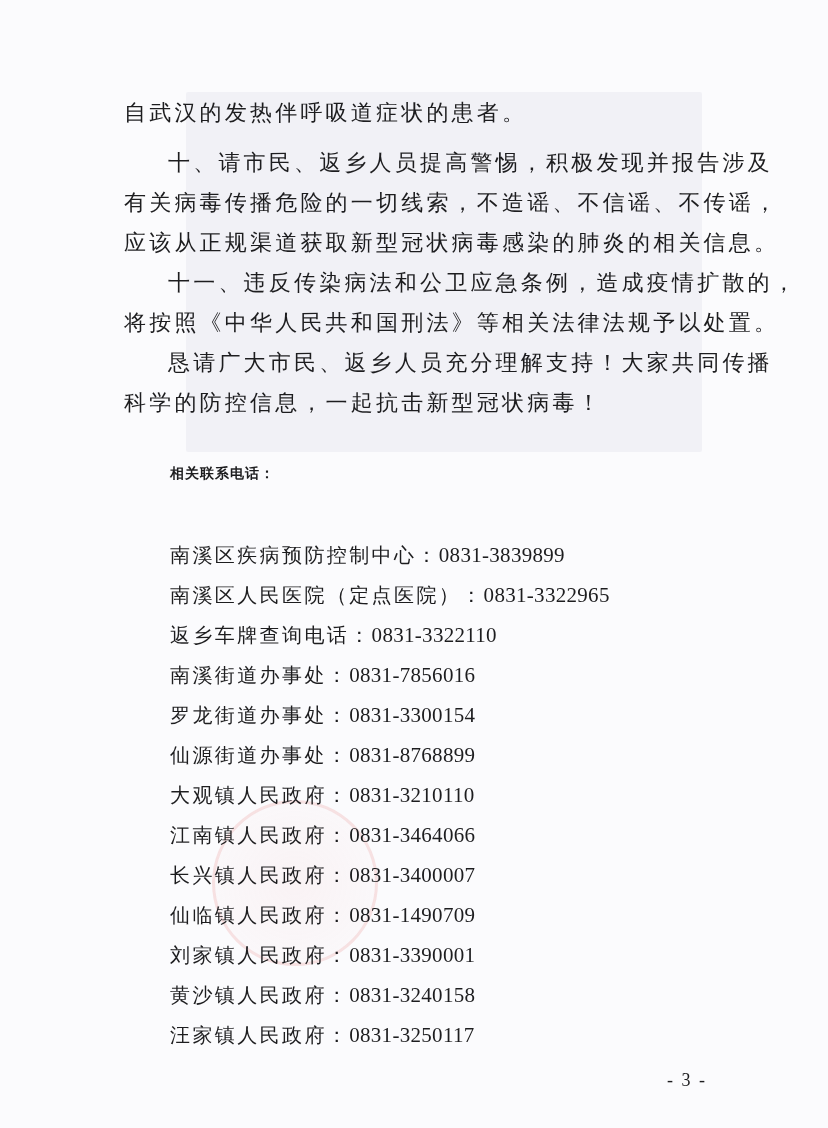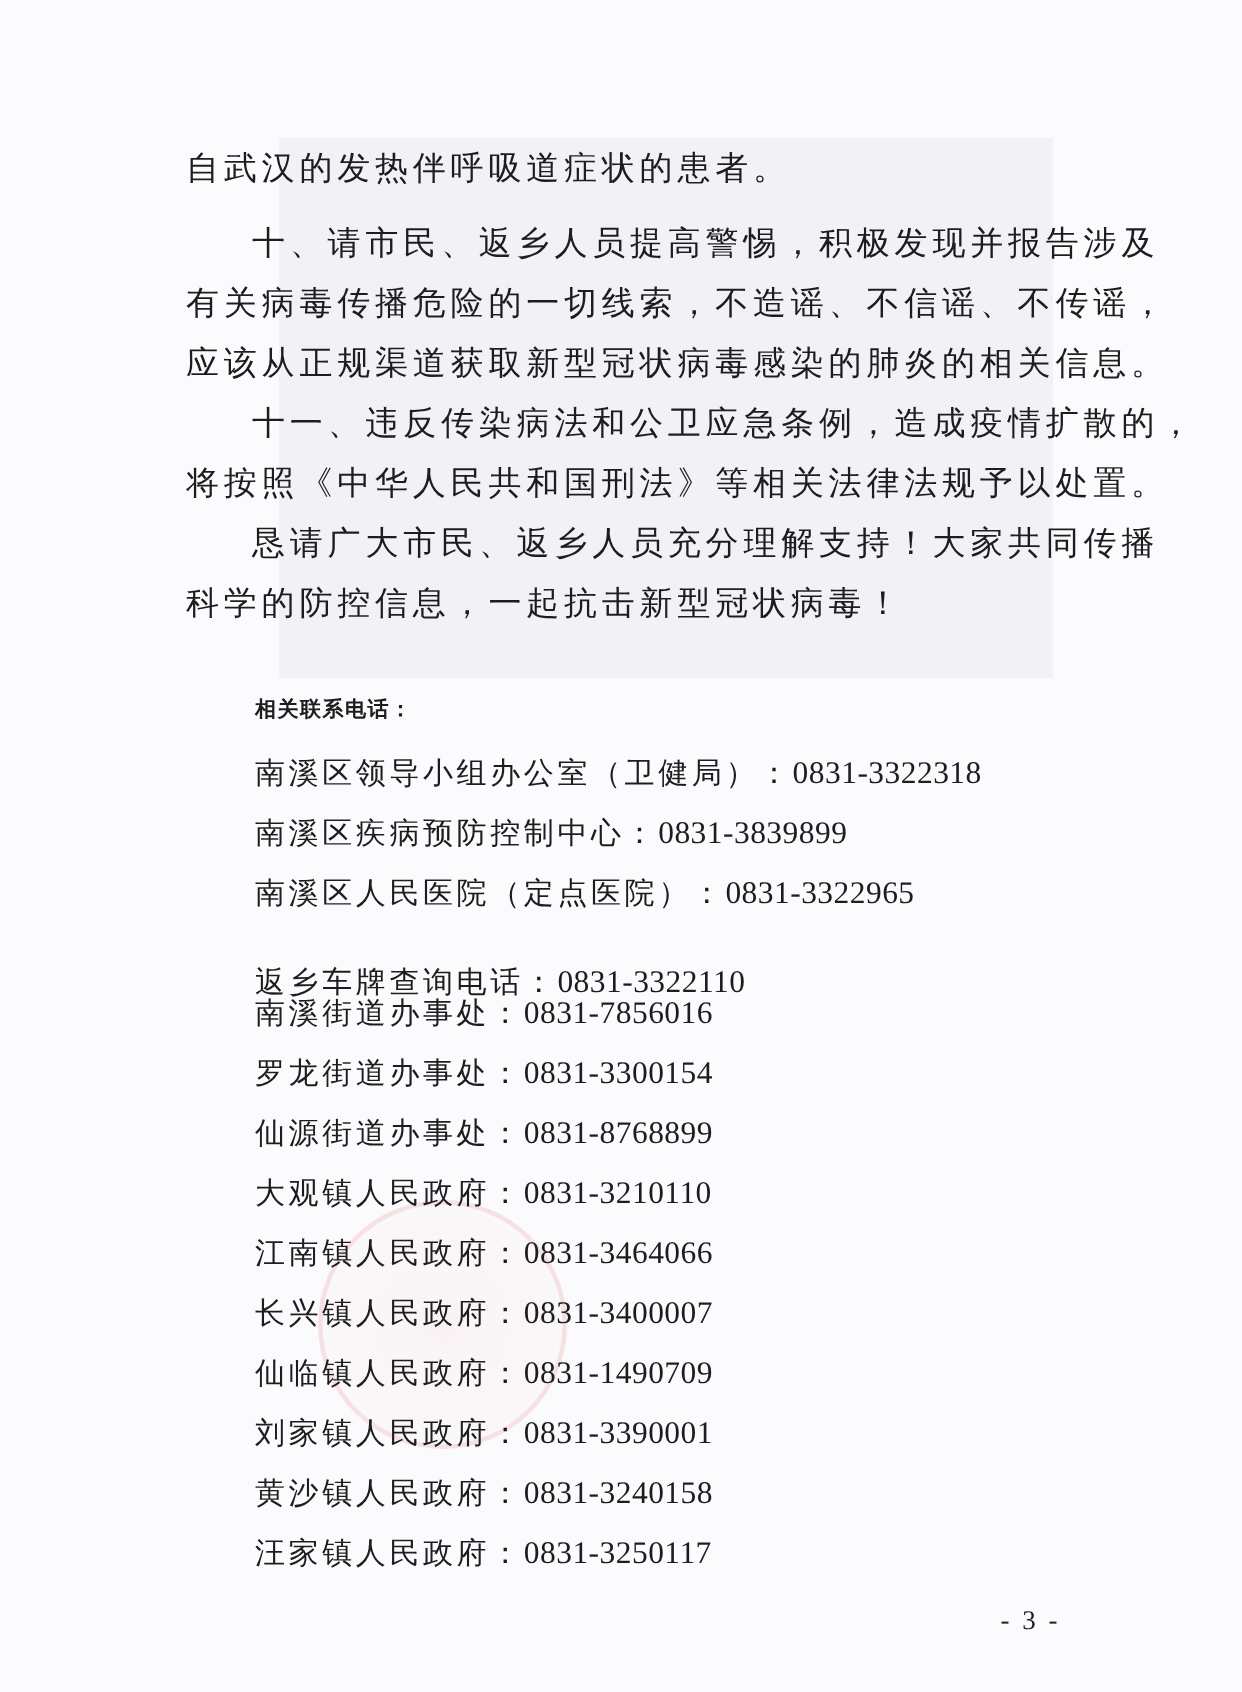--- a/index.html
+++ b/index.html
@@ -98,24 +98,23 @@
   <div class="para-line" style="top:228px;">应该从正规渠道获取新型冠状病毒感染的肺炎的相关信息。</div>
 
   <div class="para-line indent" style="top:268px;">十一、违反传染病法和公卫应急条例，造成疫情扩散的，</div>
   <div class="para-line" style="top:308px;">将按照《中华人民共和国刑法》等相关法律法规予以处置。</div>
 
   <div class="para-line" style="top:388px;">科学的防控信息，一起抗击新型冠状病毒！</div>
   <div class="para-line indent" style="top:348px;">恳请广大市民、返乡人员充分理解支持！大家共同传播</div>
 
   <div class="contacts-title">相关联系电话：</div>
 
-  <div class="contact-row" style="top:500px;"><span>南溪区领导小组办公室（卫健局）：</span><span class="phone">0831-3322318</span></div>
   <div class="contact-row" style="top:540px;"><span>南溪区疾病预防控制中心：</span><span class="phone">0831-3839899</span></div>
   <div class="contact-row" style="top:580px;"><span>南溪区人民医院（定点医院）：</span><span class="phone">0831-3322965</span></div>
-  <div class="contact-row" style="top:620px;margin-top:19px;"><span>返乡车牌查询电话：</span><span class="phone">0831-3322110</span></div>
+  <div class="contact-row" style="top:620px;"><span>返乡车牌查询电话：</span><span class="phone">0831-3322110</span></div>
   <div class="contact-row" style="top:660px;"><span>南溪街道办事处：</span><span class="phone">0831-7856016</span></div>
   <div class="contact-row" style="top:700px;"><span>罗龙街道办事处：</span><span class="phone">0831-3300154</span></div>
   <div class="contact-row" style="top:740px;"><span>仙源街道办事处：</span><span class="phone">0831-8768899</span></div>
   <div class="contact-row" style="top:780px;"><span>大观镇人民政府：</span><span class="phone">0831-3210110</span></div>
   <div class="contact-row" style="top:820px;"><span>江南镇人民政府：</span><span class="phone">0831-3464066</span></div>
   <div class="contact-row" style="top:860px;"><span>长兴镇人民政府：</span><span class="phone">0831-3400007</span></div>
   <div class="contact-row" style="top:900px;"><span>仙临镇人民政府：</span><span class="phone">0831-1490709</span></div>
   <div class="contact-row" style="top:940px;"><span>刘家镇人民政府：</span><span class="phone">0831-3390001</span></div>
   <div class="contact-row" style="top:980px;"><span>黄沙镇人民政府：</span><span class="phone">0831-3240158</span></div>
   <div class="contact-row" style="top:1020px;"><span>汪家镇人民政府：</span><span class="phone">0831-3250117</span></div>

